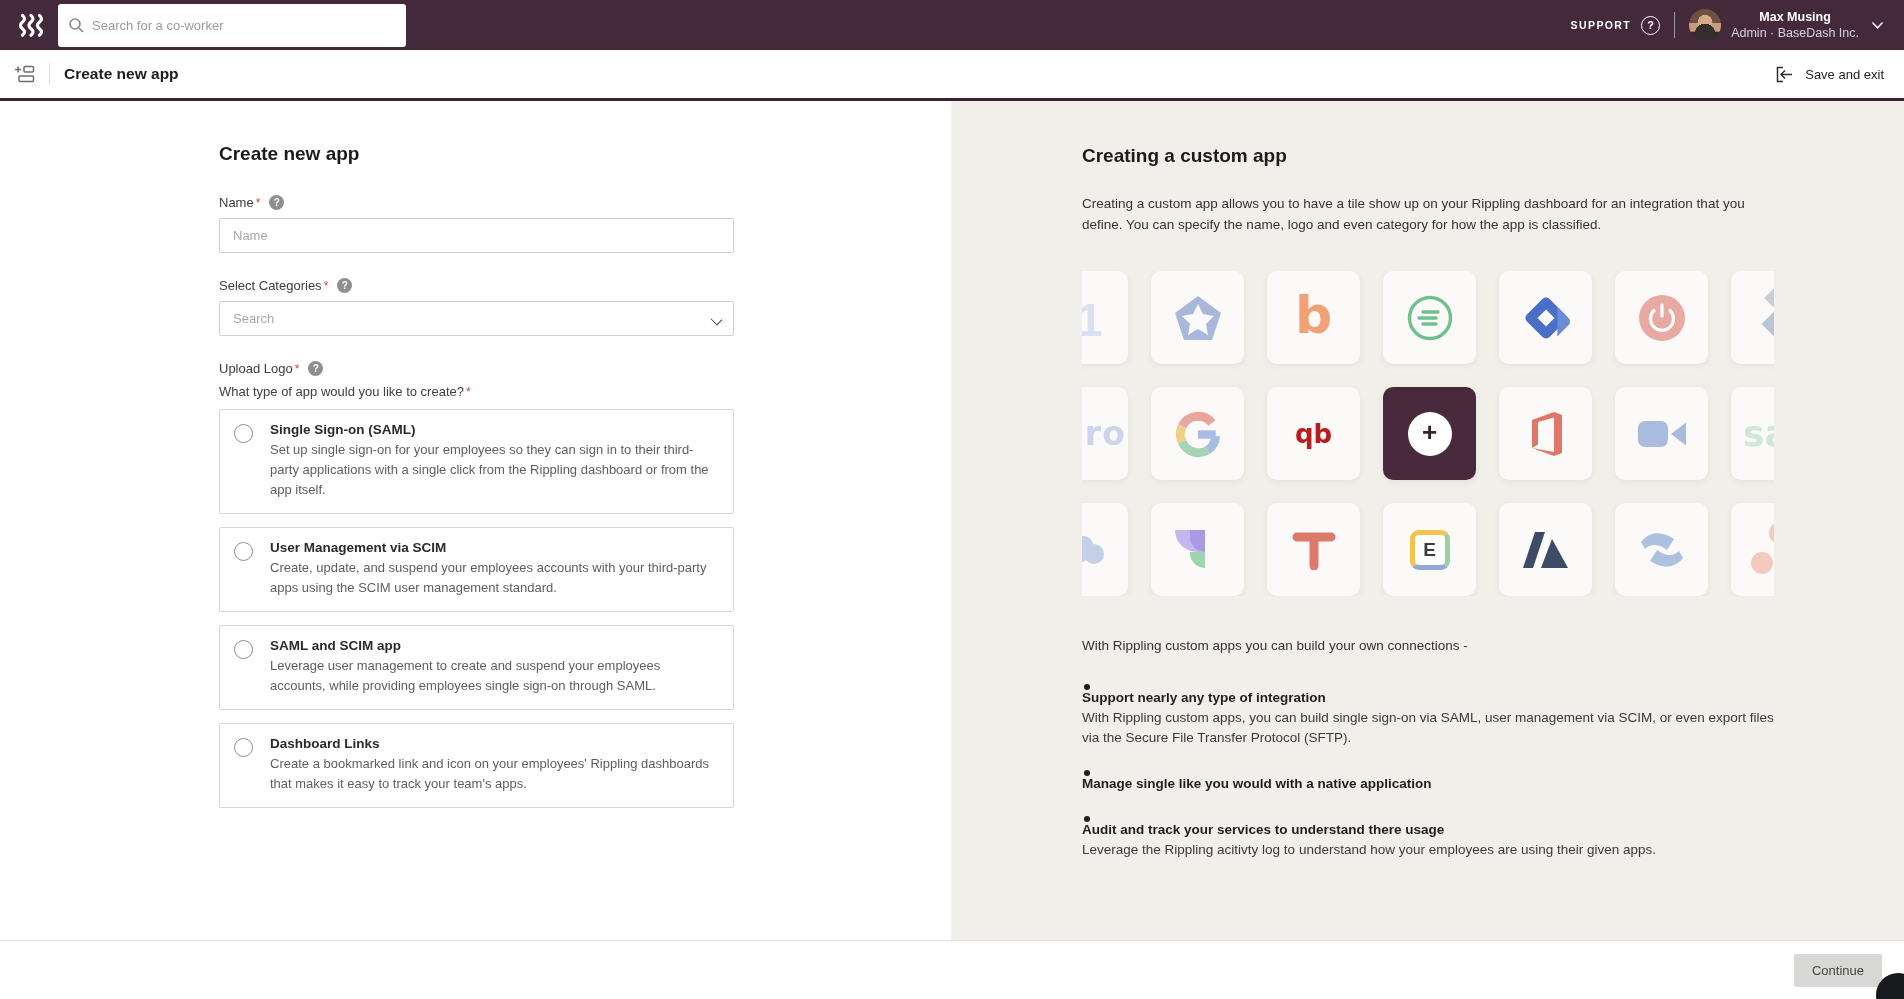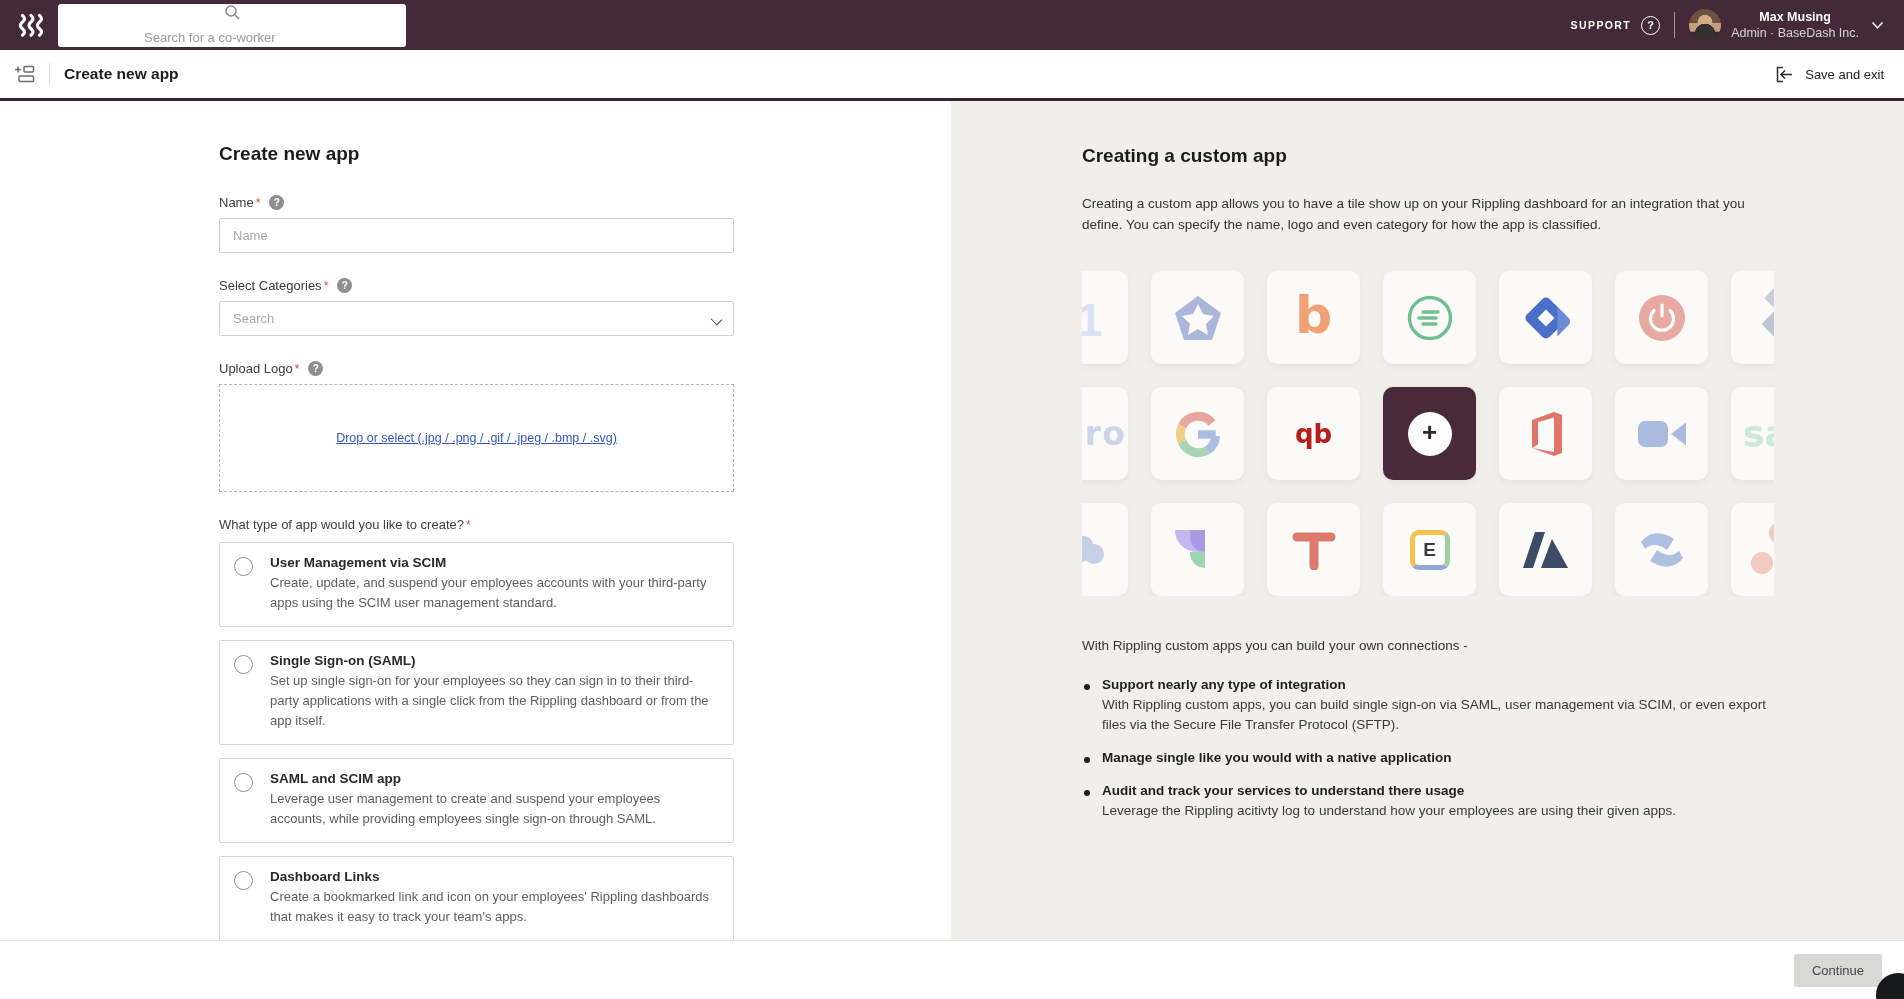--- a/index.html
+++ b/index.html
@@ -3,21 +3,21 @@
 <meta charset="utf-8">
 <style>
   * { margin:0; padding:0; box-sizing:border-box; }
   html,body { background:#fff; }
   body { font-family:"Liberation Sans","DejaVu Sans",sans-serif; }
   .app { position:relative; width:1904px; height:999px; overflow:hidden; background:#fff; }
 
   
   .topbar { height:50px; background:#432939; display:flex; align-items:center; padding:0 20px 0 18px; }
   .logo { margin-right:14px; display:flex; align-items:center; }
-  .searchbox { width:348px; height:43px; background:#fff; border-radius:3px; display:flex; align-items:center; padding:0 10px; gap:8px;flex-direction:column; }
+  .searchbox { width:348px; height:43px; background:#fff; border-radius:3px; display:flex; align-items:center; padding:0 10px; gap:8px; }
   .searchbox input { border:none; outline:none; flex:1; font-size:13px; color:#333; font-family:inherit; }
   .searchbox input::placeholder { color:#9a9a9a; }
   .top-right { margin-left:auto; display:flex; align-items:center; }
   .support { color:#fff; font-size:10.5px; font-weight:bold; letter-spacing:1.4px; cursor:pointer; }
   .q-ring { width:19px; height:19px; border:1.5px solid #fff; border-radius:50%; color:#fff; font-size:11px; font-weight:bold;
             display:flex; align-items:center; justify-content:center; margin-left:10px; cursor:pointer; }
   .top-divider { width:1px; height:26px; background:rgba(255,255,255,.5); margin:0 14px; }
   .avatar { width:32px; height:32px; border-radius:50%; overflow:hidden; cursor:pointer; flex:0 0 auto;
             background:
               radial-gradient(circle at 50% 78%, #35302d 0 34%, rgba(0,0,0,0) 35%),
@@ -77,21 +77,21 @@
                  display:flex; align-items:center; justify-content:center; padding-bottom:2px; }
   .ebox { width:40px; height:40px; border-radius:9px; background:#fff; border-top:5px solid #f2c34d; border-left:5px solid #f2c34d;
           border-right:5px solid #9fce9f; border-bottom:5px solid #92a9d8; display:flex; align-items:center; justify-content:center;
           font-size:19px; font-weight:bold; color:#3b3b3b; }
   .leaf { position:relative; width:46px; height:44px; }
   .leaf i { position:absolute; display:block; }
   .leaf .p1 { left:0; top:2px; width:30px; height:22px; background:#c4b7f0; border-radius:0 0 0 22px; }
   .leaf .p2 { left:15px; top:2px; width:15px; height:22px; background:#a99aе5; background:#a99ae5; border-radius:0 0 0 15px; }
   .leaf .p3 { left:15px; top:24px; width:15px; height:16px; background:#9ed5b1; border-radius:0 0 0 16px; }
   .conn { font-size:13.5px; color:#333; margin-bottom:24px; }
-  .bullet { display:flex; width:700px; margin-bottom:15px; }
+  .bullet { display:flex; width:700px; margin-bottom:15px;flex-direction:column; }
   .dot { width:6px; height:6px; border-radius:50%; background:#1e1e1e; margin:7px 12px 0 2px; flex:0 0 auto; }
   .b-title { font-size:13.5px; font-weight:bold; color:#1f1f1f; margin-bottom:3px; }
   .b-desc { font-size:13.5px; color:#3a3a3a; line-height:20px; }
 
   
   .footer { height:59px; background:#fff; border-top:1px solid #e4e2de; display:flex; align-items:center; justify-content:flex-end;
             padding-right:22px; position:relative; }
   .continue-btn { background:#d8d8d7; border:none; border-radius:2px; color:#454545; font-size:13px; font-family:inherit;
                   padding:9px 18px; cursor:pointer; }
   .chat-sliver { position:absolute; right:-16px; bottom:-18px; width:44px; height:44px; border-radius:50%; background:#17191d; }
@@ -175,38 +175,35 @@
         </div>
         <div class="f-gap sel-wrap">
           <input class="tinput" type="text" readonly="" placeholder="Search" style="">
           <span class="chev"></span>
         </div>
 
         <div class="lab-row">
           <span class="lab req">Upload Logo</span>
           <span class="help">?</span>
         </div>
-        <div class="dropzone f-gap">
-          <a href="#">Drop or select (.jpg / .png / .gif / .jpeg / .bmp / .svg)</a>
-        </div>
 
         <div class="q-lab req">What type of app would you like to create?</div>
 
+        <label class="opt-card">
+          <span class="radio"></span>
+          <span>
+            <span class="opt-title">Single Sign-on (SAML)</span>
+            <span class="opt-desc">Set up single sign-on for your employees so they can sign in to their third-party applications with a single click from the Rippling dashboard or from the app itself.</span>
+          </span>
+        </label>
         <label class="opt-card">
           <span class="radio"></span>
           <span>
             <span class="opt-title">User Management via SCIM</span>
             <span class="opt-desc">Create, update, and suspend your employees accounts with your third-party apps using the SCIM user management standard.</span>
-          </span>
-        </label>
-        <label class="opt-card">
-          <span class="radio"></span>
-          <span>
-            <span class="opt-title">Single Sign-on (SAML)</span>
-            <span class="opt-desc">Set up single sign-on for your employees so they can sign in to their third-party applications with a single click from the Rippling dashboard or from the app itself.</span>
           </span>
         </label>
         <label class="opt-card">
           <span class="radio"></span>
           <span>
             <span class="opt-title">SAML and SCIM app</span>
             <span class="opt-desc">Leverage user management to create and suspend your employees accounts, while providing employees single sign-on through SAML.</span>
           </span>
         </label>
         <label class="opt-card">

